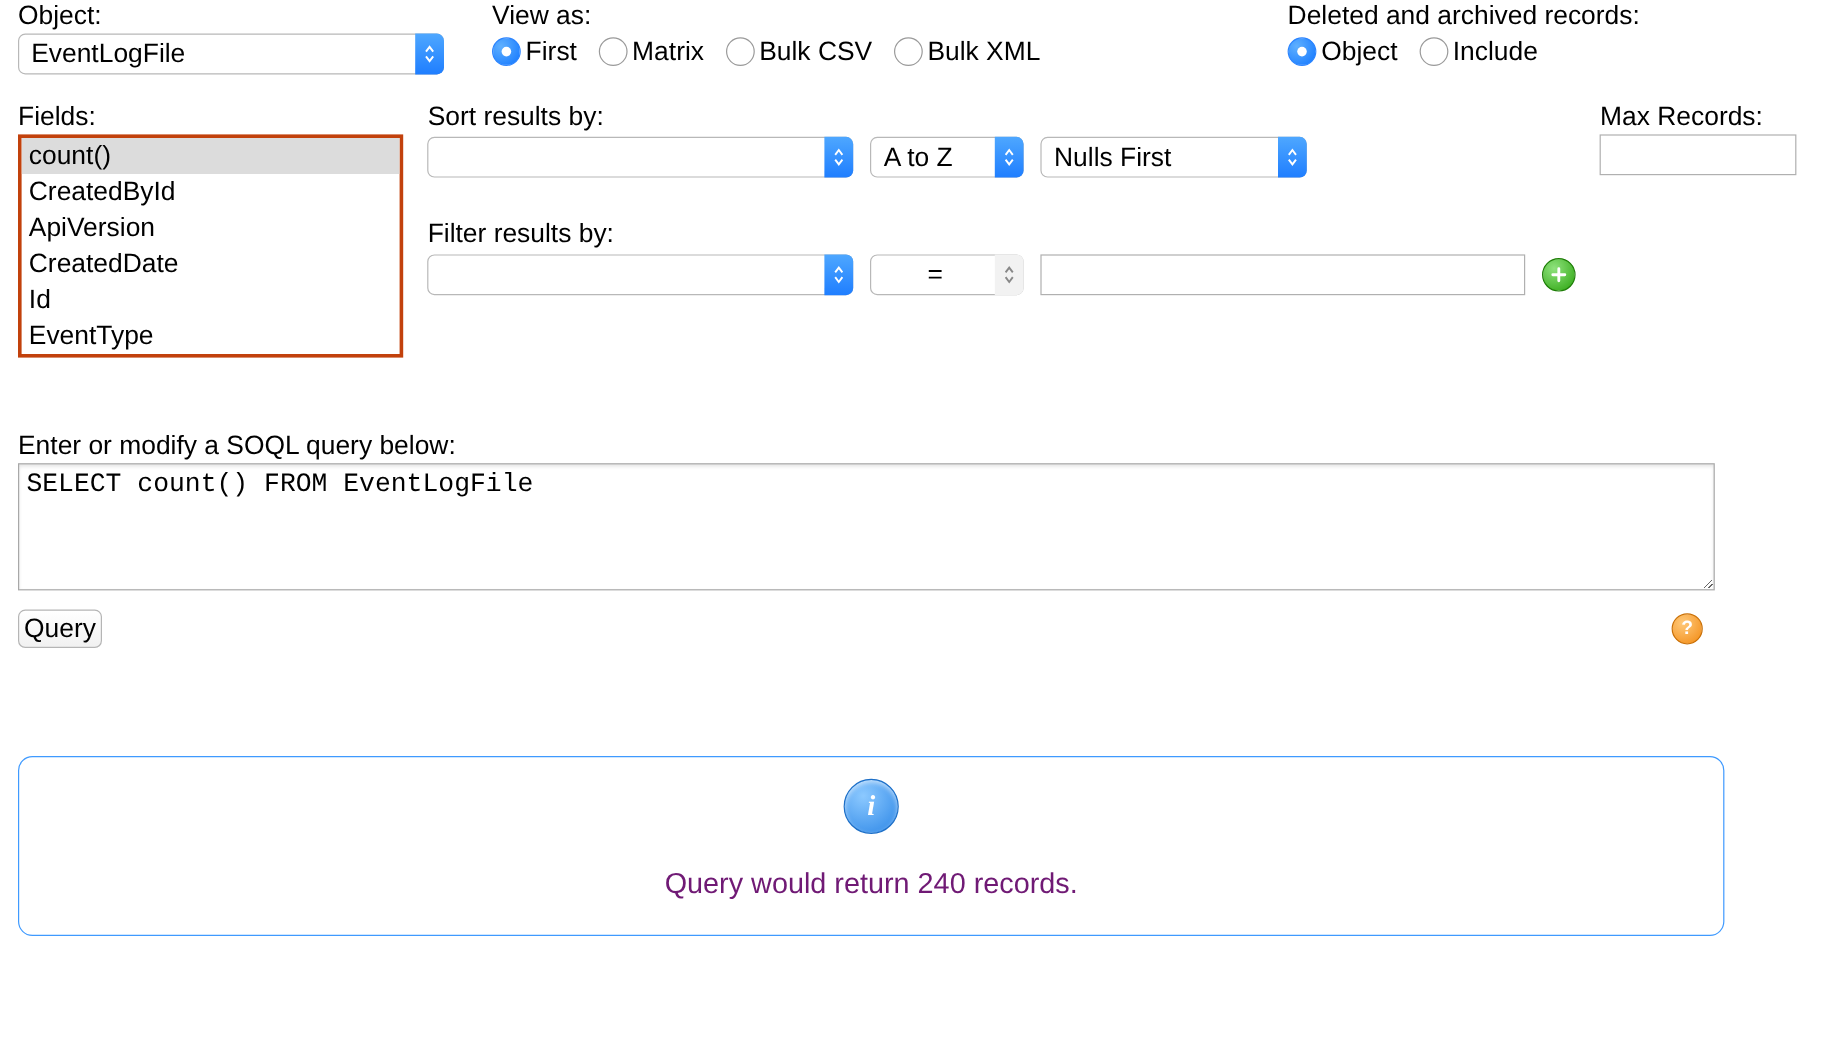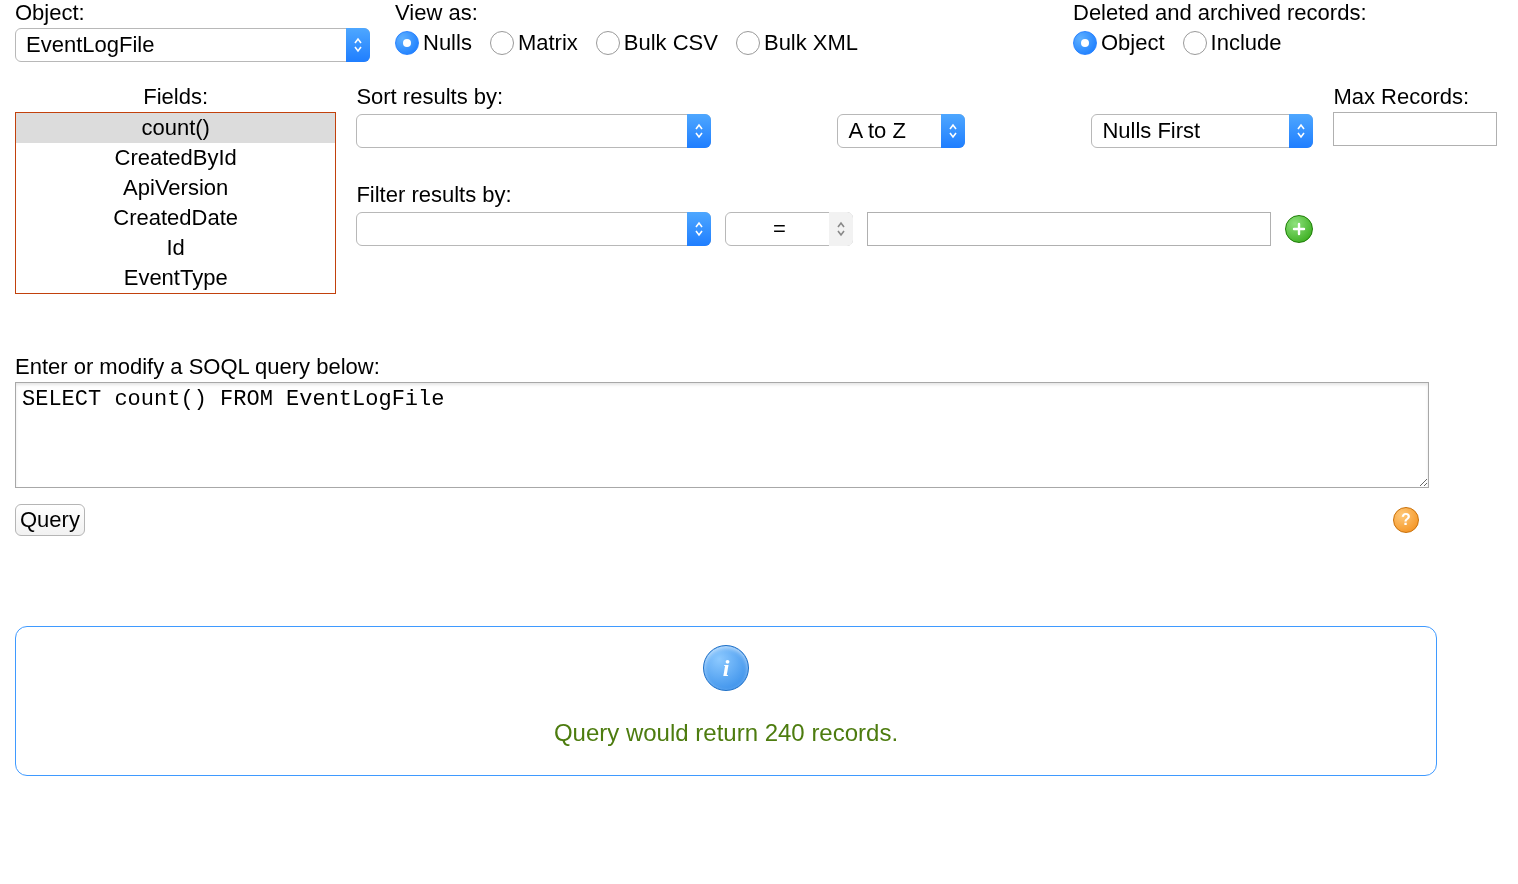--- a/index.html
+++ b/index.html
@@ -14,21 +14,21 @@
     padding: 0 15px 30px 15px;
     width: 1488px;
   }
   .label {
     margin-bottom: 2px;
   }
   
   .top-row {
     display: flex;
     align-items: flex-start;
-    gap: 20px;
+    gap: 35px;
   }
   .col-object { width: 360px; }
   .col-view   { flex: 1; }
   .col-del    { width: 430px; text-align: left; }
 
   
   .select-wrap {
     position: relative;
     display: inline-block;
   }
@@ -86,45 +86,43 @@
 
   
   .row2 {
     display:flex;
     align-items:flex-start;
     gap:20px;
     margin-top:22px;
   }
   .fields-box {
     width: 360px;
-    text-align: center;
   }
   .fields-list {
-    border:1px solid #c2410c;
+    border:3px solid #c2410c;
     height: 180px;
     overflow:hidden;
     font-size:22px;
   }
   .fields-list .item {
     padding: 0 6px;
     line-height: 30px;
     height:30px;
     white-space: nowrap;
   }
   .fields-list .item.selected {
     background:#dcdcdc;
   }
 
   .mid-col { flex:1; }
   .sort-row, .filter-row {
     display:flex;
     align-items:center;
     gap:14px;
     margin-top:4px;
-    justify-content:space-between;
   }
 
   .max-col { width: 190px; }
   input[type=text].plain, textarea.plain {
     border:1px solid #b0b0b0;
     font-size:22px;
     padding:2px 6px;
     background:#fff;
   }
 
@@ -194,21 +192,21 @@
     display:inline-flex;align-items:center;justify-content:center;
     color:#fff;
     font-family: Georgia, serif;
     font-weight:bold;
     font-style: italic;
     font-size:24px;
     box-shadow: inset 0 2px 4px rgba(255,255,255,0.6);
   }
   .result-text {
     margin-top:28px;
-    color:#4d7c0f;
+    color:#701a75;
     font-size:24px;
   }
 </style>
 </head>
 <body>
 
 <div class="page">
 
   <div class="top-row">
     <div class="col-object">
@@ -223,21 +221,21 @@
             </svg>
         </span>
       </div>
     </div>
 
     <div class="col-view">
       <div class="label">View as:</div>
       <div class="radios">
         <span class="radio selected">
             <span class="dot"></span>
-            <span>Nulls</span>
+            <span>First</span>
           </span>
         <span class="radio">
             <span class="dot"></span>
             <span>Matrix</span>
           </span>
         <span class="radio">
             <span class="dot"></span>
             <span>Bulk CSV</span>
           </span>
         <span class="radio">

